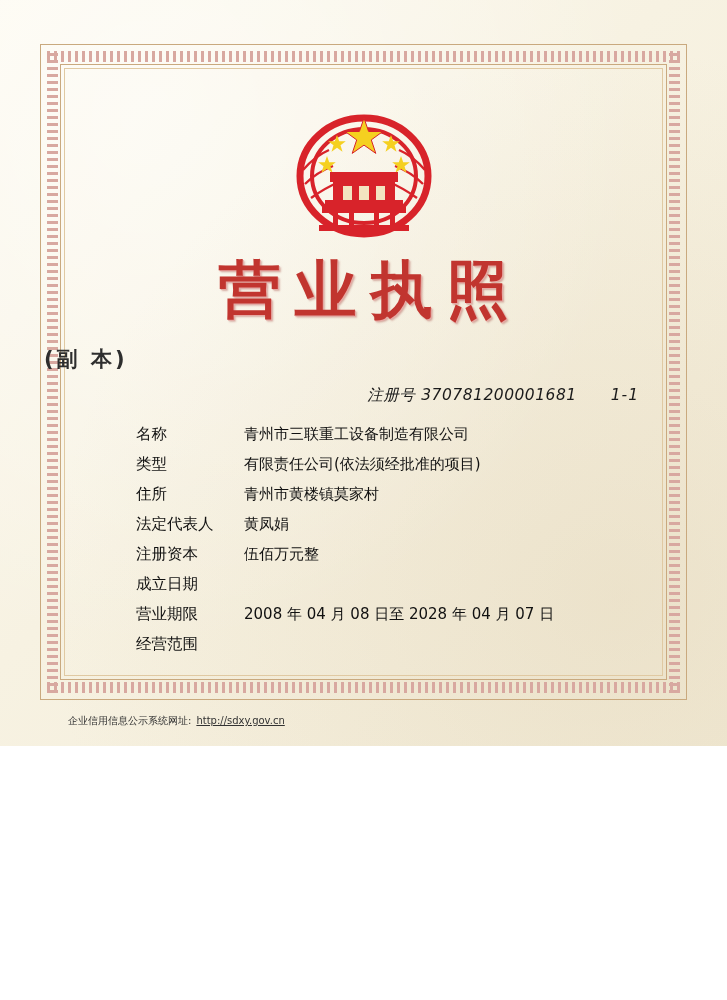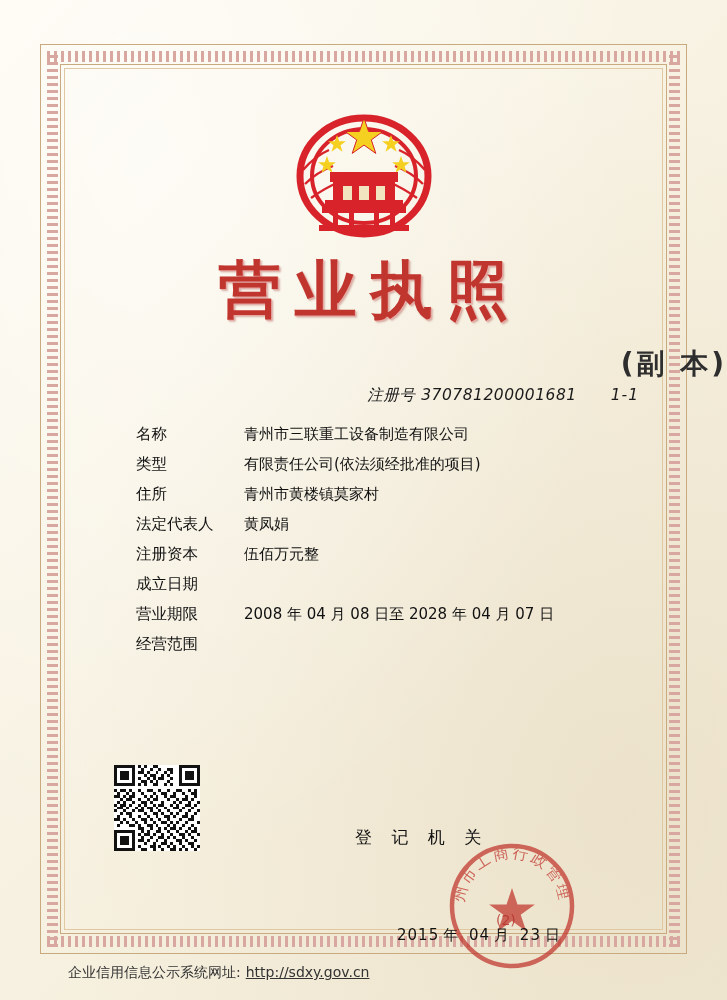--- a/index.html
+++ b/index.html
@@ -9,21 +9,21 @@
   }
   body {
     width: 727px;
     height: 1000px;
     font-family: "DejaVu Sans", "Liberation Sans", sans-serif;
     overflow: hidden;
   }
   .page {
     position: relative;
     width: 727px;
-    height: 1000px;
+    height: 746px;
     background: linear-gradient(135deg, #fdfaf0 0%, #f7f2e2 45%, #f3ecd8 100%);
     overflow: hidden;
   }
   
   .outer-frame {
     position: absolute;
     left: 40px;
     top: 44px;
     right: 40px;
     bottom: 46px;
@@ -88,25 +88,26 @@
     font-weight: bold;
     letter-spacing: 14px;
     color: #c1352f;
     text-shadow: 1px 1px 0 #e7a9a4, 2px 2px 2px rgba(150,40,35,.35);
     text-indent: 14px;
   }
   .subtitle {
     position: absolute;
     left: 0; right: 0;
     top: 345px;
-    text-align: right;
-    font-size: 28px;
+    text-align: left;
+    font-size: 21px;
     font-weight: bold;
     color: #2e2e2e;
     letter-spacing: 3px;
+    padding-left: 44px;
   }
 
   .reg-line {
     position: absolute;
     right: 88px;
     top: 385px;
     font-size: 15.5px;
     color: #1b1b1b;
     letter-spacing: 0.5px;
     font-style: italic;
@@ -204,21 +205,21 @@
     font-size: 14px;
     color: #b5322c;
     opacity: .8;
   }
 
   
   .footer-left {
     position: absolute;
     left: 68px;
     bottom: 18px;
-    font-size: 14px;
+    font-size: 10px;
     color: #333;
   }
   .footer-left .url {
     color: #333;
     text-decoration: underline;
     margin-left: 5px;
   }
   .footer-right {
     position: absolute;
     right: 62px;

